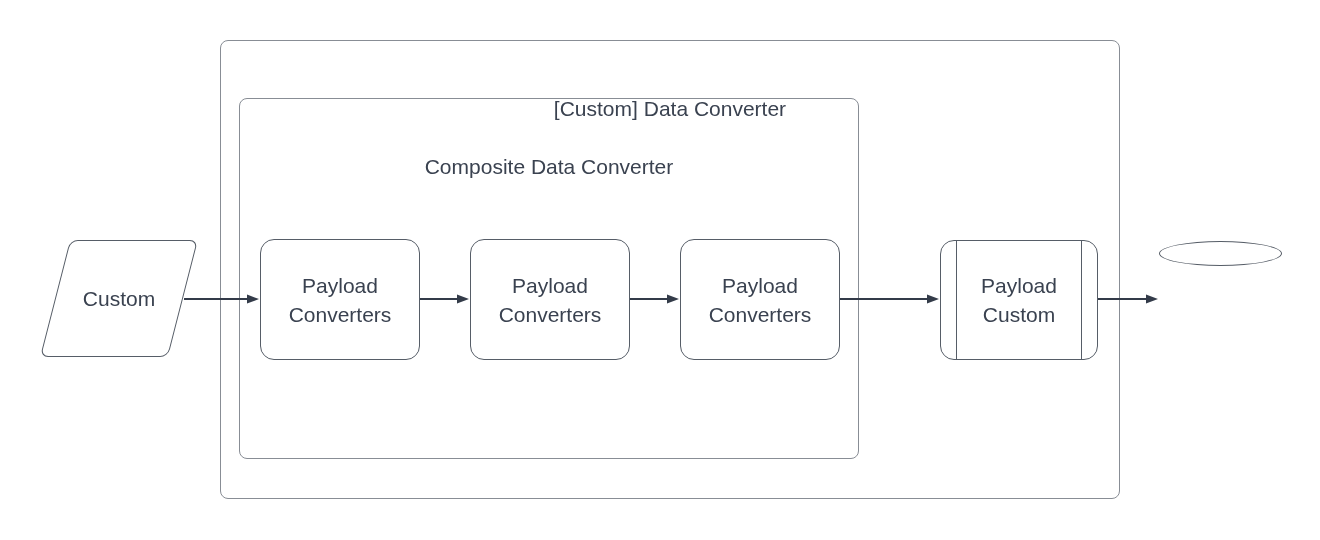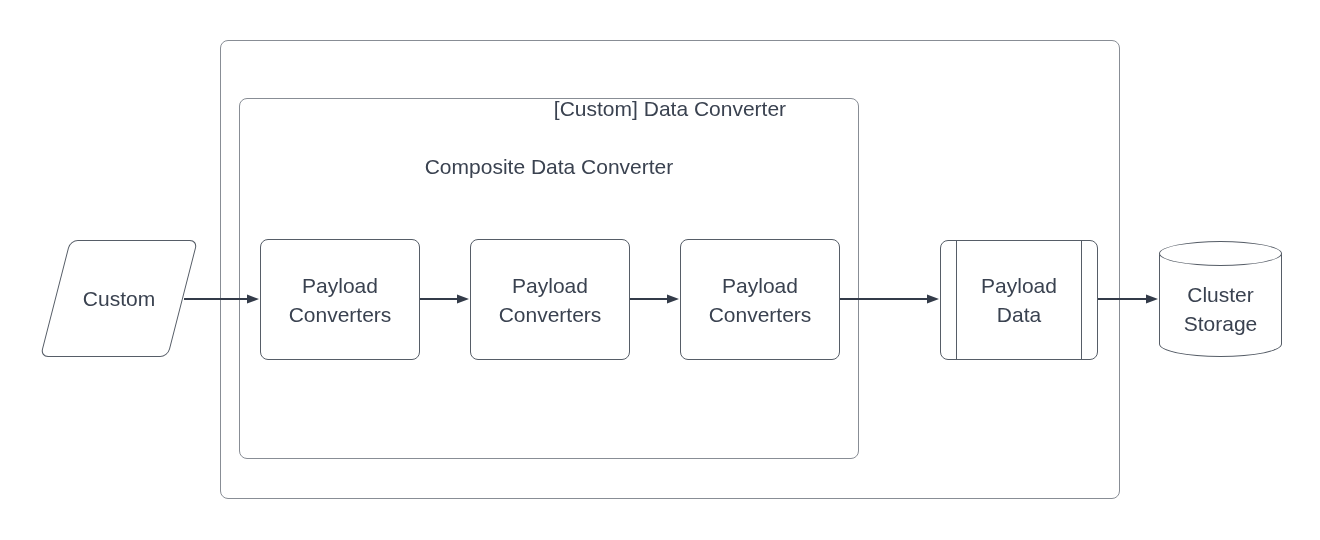--- a/index.html
+++ b/index.html
@@ -49,21 +49,21 @@
     height: 540px;
     pointer-events: none;
   }
   .edge-line { stroke: #333b49; stroke-width: 2; fill: none; }
   .edge-head { fill: #333b49; stroke: none; }
 
   
   .node {
     position: absolute;
     border: 1px solid #565d67;
-    border-radius: 8px;
+    border-radius: 14px;
     background: #ffffff;
     box-sizing: border-box;
     display: flex;
     align-items: center;
     justify-content: center;
     text-align: center;
     font-size: 21px;
     line-height: 29px;
   }
   .node-box1 { left: 260px; top: 239px; width: 160px; height: 121px; }
@@ -188,21 +188,18 @@
   <div class="node node-box2">
     <span>Payload Converters</span>
   </div>
   <div class="node node-box3">
     <span>Payload Converters</span>
   </div>
 
   <div class="node node-codec">
     <div class="codec-vline left"></div>
     <div class="codec-vline right"></div>
-    <div class="codec-label">Payload Data</div>
-  </div>
-
-  <div class="cyl-body">
-    <span>Cluster Storage</span>
-  </div>
+    <div class="codec-label">Payload Custom</div>
+  </div>
+
   <div class="cyl-top"></div>
 
 </div>
 
 </body></html>

